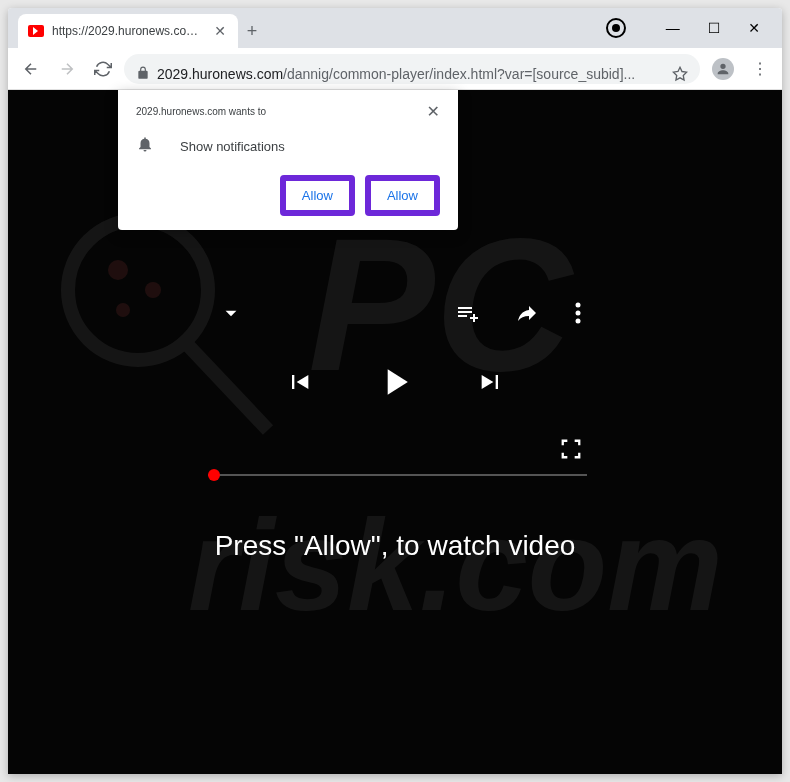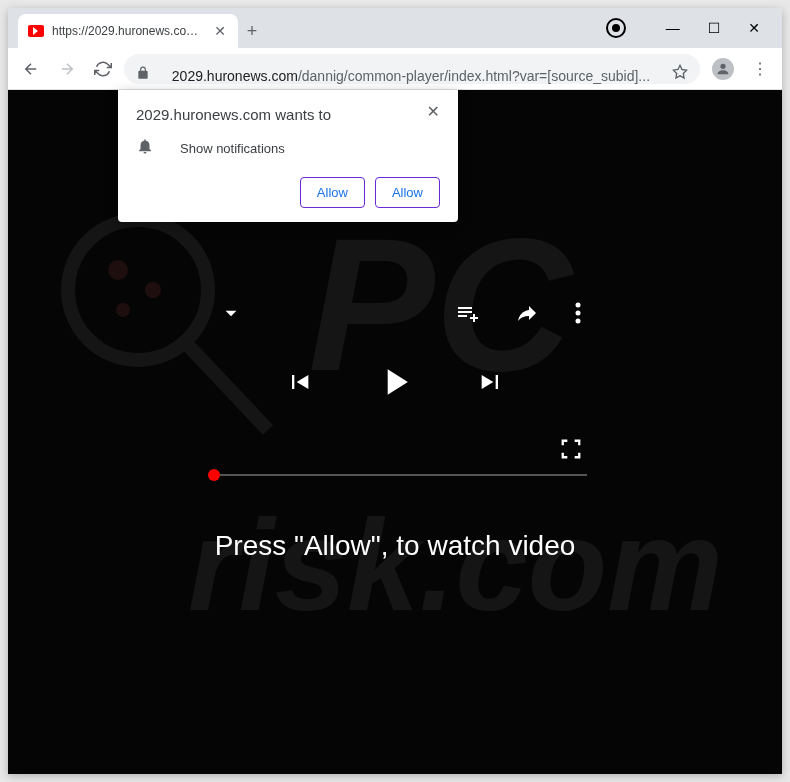--- a/index.html
+++ b/index.html
@@ -17,43 +17,43 @@
 .titlebar-spacer { flex: 1; }
 .win-controls { display: flex; align-items: center; gap: 28px; padding: 0 22px; }
 .win-controls span { font-size: 14px; color: #000; cursor: pointer; }
 .incog { width: 20px; height: 20px; border: 2px solid #000; border-radius: 50%; position: relative; margin-right: 18px; align-self: center; }
 .incog::after { content: ""; position: absolute; width: 8px; height: 8px; background: #000; border-radius: 50%; top: 4px; left: 4px; }
 
 .toolbar { height: 42px; background: #fff; border-bottom: 1px solid #e0e0e0; display: flex; align-items: center; padding: 0 8px; gap: 6px; }
 .nav-btn { width: 30px; height: 30px; display: flex; align-items: center; justify-content: center; border-radius: 50%; cursor: pointer; color: #5f6368; }
 .nav-btn.disabled { opacity: 0.4; }
 .nav-btn svg { width: 18px; height: 18px; }
-.addr { flex: 1; height: 30px; background: #f1f3f4; border-radius: 15px; display: flex; align-items: flex-end; padding: 0 12px; gap: 22px; }
+.addr { flex: 1; height: 30px; background: #f1f3f4; border-radius: 15px; display: flex; align-items: flex-start; padding: 12px 12px; gap: 7px; }
 .lock { color: #5f6368; }
 .addr-text { font-size: 14px; color: #5f6368; white-space: nowrap; overflow: hidden; flex: 1; }
 .addr-host { color: #202124; }
 .star { color: #5f6368; }
 .avatar { width: 22px; height: 22px; border-radius: 50%; background: #bdc1c6; display: flex; align-items: center; justify-content: center; margin: 0 6px; }
 .avatar svg { width: 16px; height: 16px; fill: #5f6368; }
 .kebab { color: #5f6368; padding: 0 6px; cursor: pointer; font-size: 16px; }
 
 .content { position: relative; width: 100%; height: 684px; background: #050505; }
 
 .watermark { position: absolute; inset: 0; pointer-events: none; opacity: 0.12; text-decoration: underline; }
 .wm-svg { width: 100%; height: 100%; }
 
 .notif { position: absolute; left: 110px; top: 0; width: 340px; background: #fff; border-radius: 0 0 4px 4px; box-shadow: 0 4px 14px rgba(0,0,0,0.3); padding: 16px 18px 14px 18px; z-index: 10; }
 .notif-row1 { display: flex; align-items: flex-start; justify-content: space-between; }
-.notif-title { font-size: 15px; color: #3c4043; text-align: center; }
+.notif-title { font-size: 10px; color: #3c4043; text-align: center; }
 .notif-close { font-size: 16px; color: #5f6368; cursor: pointer; margin-top: -4px; }
 .notif-row2 { display: flex; align-items: center; gap: 26px; margin-top: 14px; }
 .bell { color: #5f6368; }
 .notif-msg { font-size: 13px; color: #3c4043; }
 .notif-actions { display: flex; justify-content: flex-end; gap: 10px; margin-top: 18px; }
-.notif-actions button { border: 1px solid #6d28d9; background: #fff; color: #1a73e8; font-size: 13px; padding: 7px 16px; border-radius: 4px; cursor: pointer; }
+.notif-actions button { border: 6px solid #6d28d9; background: #fff; color: #1a73e8; font-size: 13px; padding: 7px 16px; border-radius: 4px; cursor: pointer; }
 
 .player-top { position: absolute; top: 210px; left: 0; right: 0; display: flex; align-items: center; padding: 0 200px 0 210px; color: #fff; }
 .chev-down { cursor: pointer; }
 .pt-spacer { flex: 1; }
 .pt-icon { margin-left: 34px; cursor: pointer; }
 
 .player-mid { position: absolute; top: 270px; left: 0; right: 0; display: flex; justify-content: center; align-items: center; gap: 60px; color: #fff; }
 .mid-btn { cursor: pointer; }
 
 .seek { position: absolute; top: 375px; left: 200px; right: 195px; height: 20px; }

